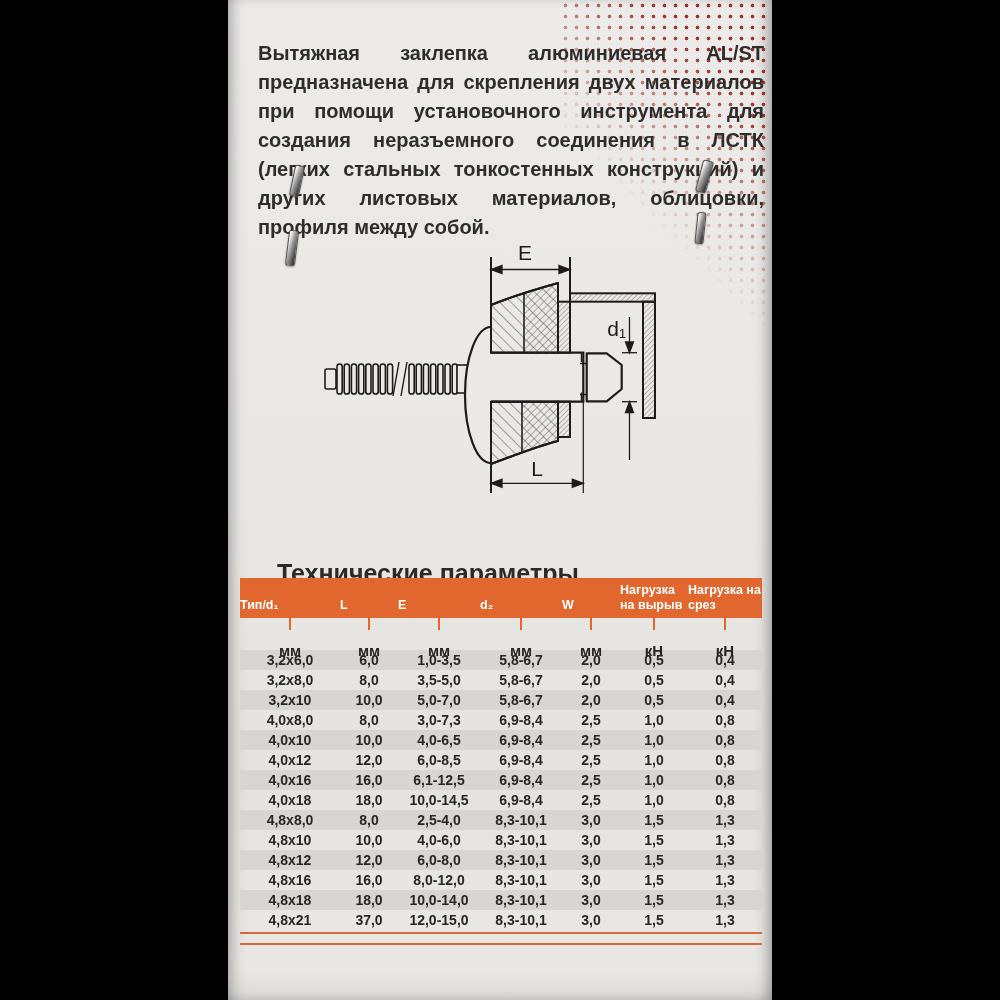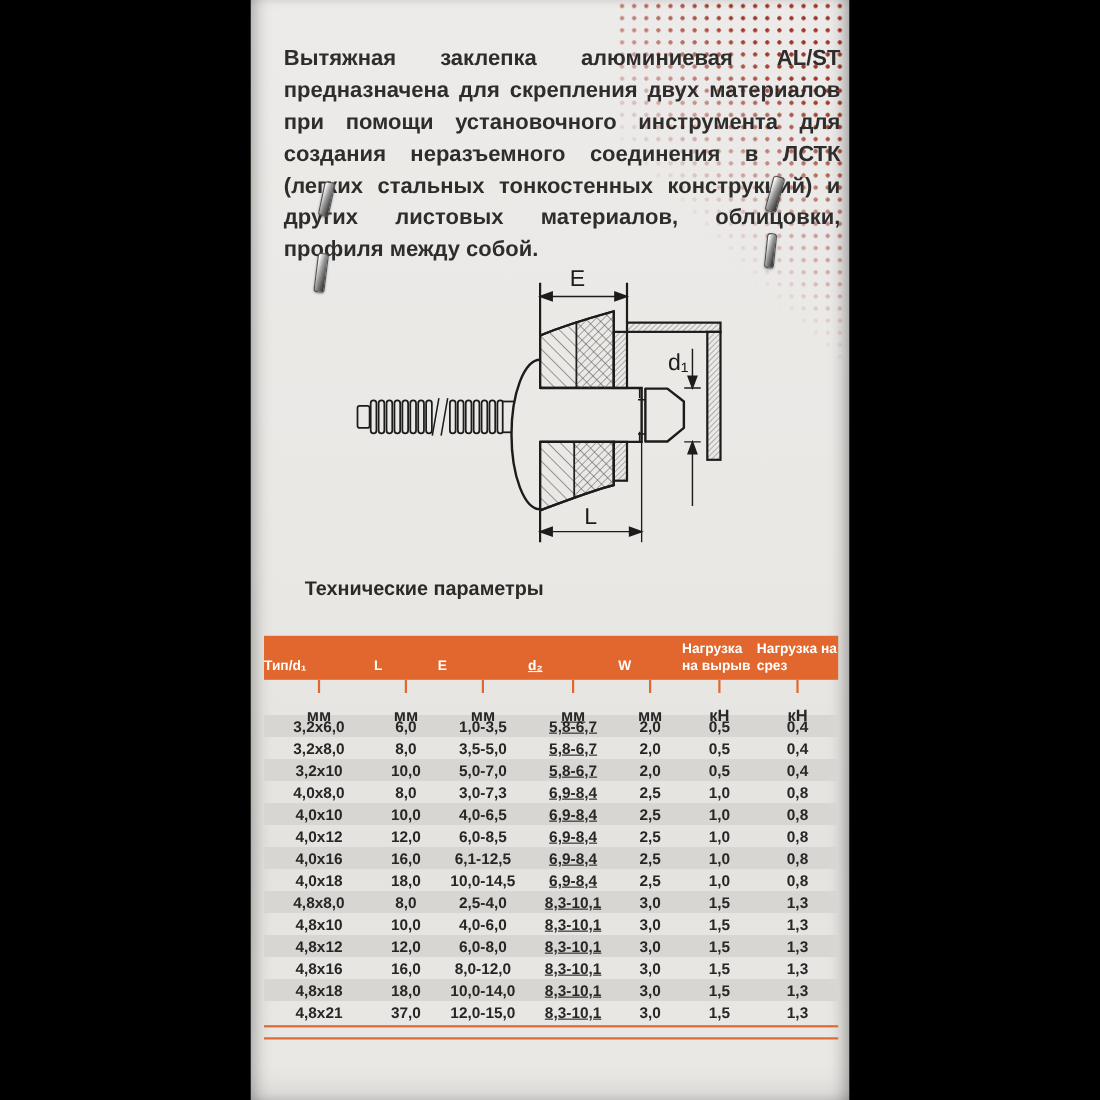--- a/index.html
+++ b/index.html
@@ -9,34 +9,34 @@
         background:linear-gradient(180deg,#edebe9 0%,#eae8e5 50%,#e5e3e0 78%,#eBe9e6 100%);
         box-shadow:inset 12px 0 16px -10px rgba(0,0,0,.35), inset -12px 0 16px -10px rgba(0,0,0,.4),
                    inset 0 -26px 34px -26px rgba(0,0,0,.18);}
   .dots{position:absolute;right:0;top:0;width:212px;height:330px;
         background-image:radial-gradient(circle,#9e3526 1.6px,rgba(158,53,38,0) 2.2px);
         background-size:11px 11px;
         -webkit-mask-image:linear-gradient(225deg,#000 22%,transparent 64%);
         mask-image:linear-gradient(225deg,#000 22%,transparent 64%);}
   .intro{position:absolute;left:30px;top:19px;width:506px;font-size:20px;font-weight:700;
          line-height:29px;color:#2e2d2b;text-align:justify;}
-  .section-title{position:absolute;left:49px;top:510px;font-size:18px;font-weight:700;color:#2b2a28;}
+  .section-title{position:absolute;left:49px;top:538px;font-size:25px;font-weight:700;color:#2b2a28;}
   .diagram{position:absolute;left:0;top:235px;}
 
   .staple{position:absolute;border:1px solid #4f4f4f;border-radius:3px;
           background:linear-gradient(100deg,#f7f7f7 10%,#9a9a9a 45%,#3c3c3c 90%);
           box-shadow:0 1px 2px rgba(0,0,0,.35);}
   .st1{left:64px;top:165px;width:8px;height:30px;transform:rotate(12deg);}
   .st2{left:59px;top:230px;width:8px;height:34px;transform:rotate(7deg);}
   .st3{left:471px;top:160px;width:9px;height:31px;transform:rotate(15deg);}
   .st4{left:468px;top:212px;width:7px;height:30px;transform:rotate(6deg);}
 
   .table{position:absolute;left:12px;top:578px;width:522px;color:#262626;}
   .row{display:flex;}
-  .c1{width:100px;} .c2{width:58px;} .c3{width:82px;} .c4{width:82px;text-decoration:underline;}
+  .c1{width:100px;} .c2{width:58px;} .c3{width:82px;} .c4{width:82px;}
   .c5{width:58px;} .c6{width:68px;} .c7{width:74px;}
   .thead{display:flex;height:40px;align-items:flex-end;background:#e2672e;}
   .th{color:#fff;font-size:12.5px;font-weight:700;text-align:left;line-height:1.15;
       padding-bottom:6px;box-sizing:border-box;}
   .ticks{display:flex;height:12px;}
   .tick-cell{display:flex;justify-content:center;}
   .tick{display:block;width:2px;height:12px;background:#e2672e;}
   .units{display:flex;height:20px;}
   .unit{font-size:15px;font-weight:700;text-align:center;line-height:18px;margin-top:12px;}
   .tr{display:flex;height:20px;}

